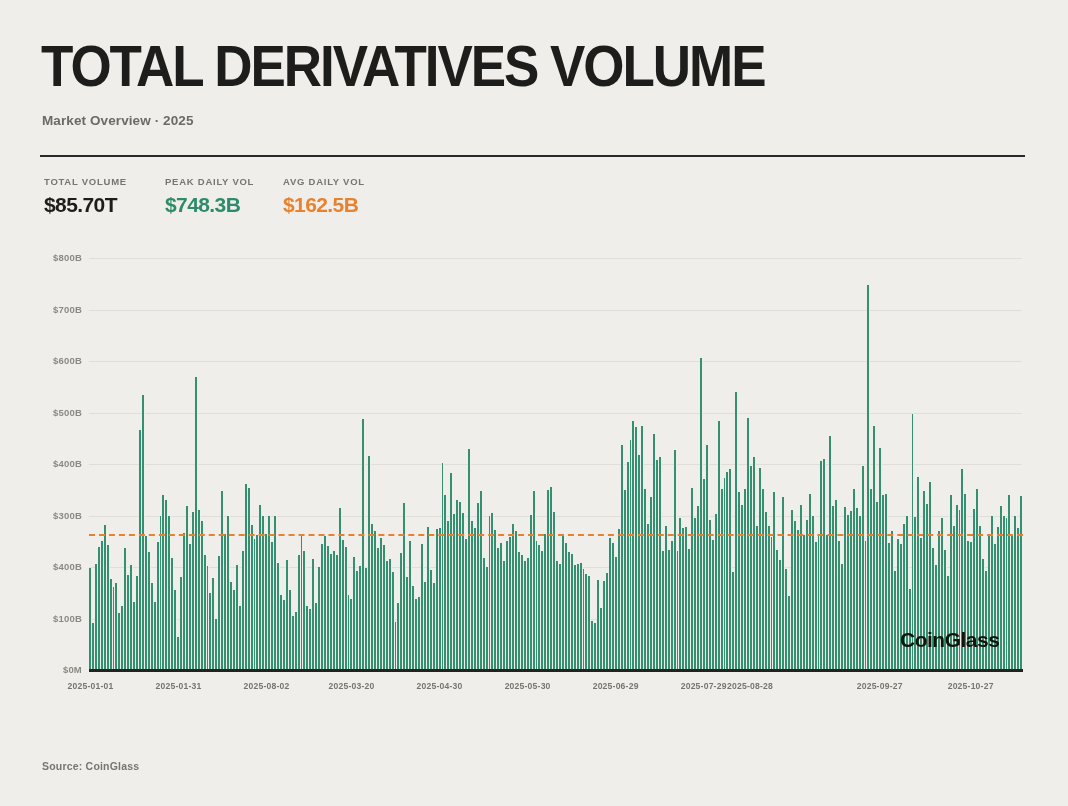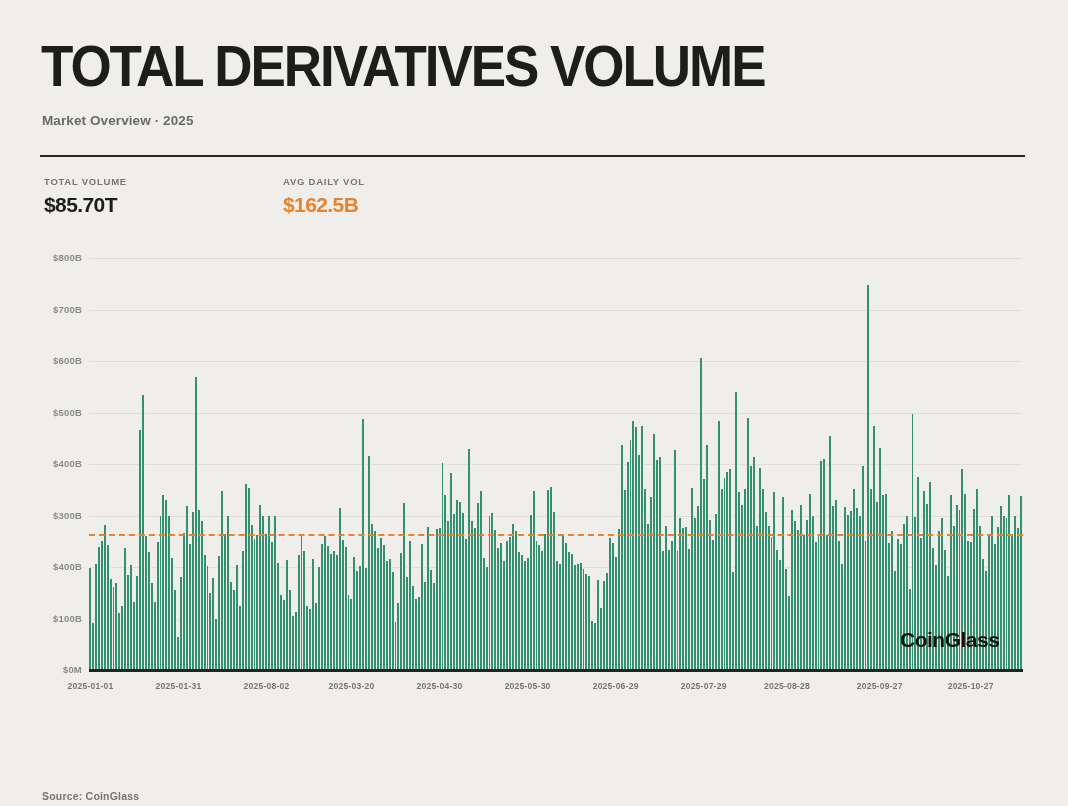--- a/index.html
+++ b/index.html
@@ -97,38 +97,42 @@
   }
   .watermark{
     position:absolute;
     font-size:21px;font-weight:bold;color:#14140f;
     letter-spacing:-0.5px;
     left:900px;top:628px;
   }
 
   
   .footer{
-    position:absolute;left:42px;top:790px;
+    position:absolute;left:42px;top:760px;
     font-size:10.5px;font-weight:bold;color:#76766f;
     letter-spacing:0.2px;white-space:nowrap;
   }
 </style>
 </head>
 <body>
 
 <div id="page">
 
   <div class="title">TOTAL DERIVATIVES VOLUME</div>
   <div class="subtitle">Market Overview · 2025</div>
   <div class="rule"></div>
 
   <div class="kpis">
     <div class="kpi" id="kpi-total">
       <div class="k-label">TOTAL VOLUME</div>
       <div class="k-value" style="color: rgb(29, 29, 27);">$85.70T</div>
+    </div>
+    <div class="kpi" id="kpi-peak">
+      <div class="k-label">PEAK DAILY VOL</div>
+      <div class="k-value" style="color: rgb(46, 139, 107);">$748.3B</div>
     </div>
     <div class="kpi" id="kpi-avg">
       <div class="k-label">AVG DAILY VOL</div>
       <div class="k-value" style="color: rgb(232, 130, 46);">$162.5B</div>
     </div>
   </div>
 
   <div id="chart">
     <div id="gridlines">
         <div class="gridline" style="top: 618.5px;"></div>
@@ -477,21 +481,21 @@
     <div class="baseline"></div>
     <div id="xticks">
         <div class="xtick" style="left: 50.467px;">2025-01-01</div>
         <div class="xtick" style="left: 138.486px;">2025-01-31</div>
         <div class="xtick" style="left: 226.505px;">2025-08-02</div>
         <div class="xtick" style="left: 311.59px;">2025-03-20</div>
         <div class="xtick" style="left: 399.608px;">2025-04-30</div>
         <div class="xtick" style="left: 487.627px;">2025-05-30</div>
         <div class="xtick" style="left: 575.646px;">2025-06-29</div>
         <div class="xtick" style="left: 663.665px;">2025-07-29</div>
-        <div class="xtick" style="left: 747px;">2025-08-28</div>
+        <div class="xtick" style="left: 710px;">2025-08-28</div>
         <div class="xtick" style="left: 839.703px;">2025-09-27</div>
         <div class="xtick" style="left: 930.656px;">2025-10-27</div>
       </div>
     <div class="watermark">CoinGlass</div>
   </div>
 
   <div class="footer">Source: CoinGlass</div>
 
 </div>
 

